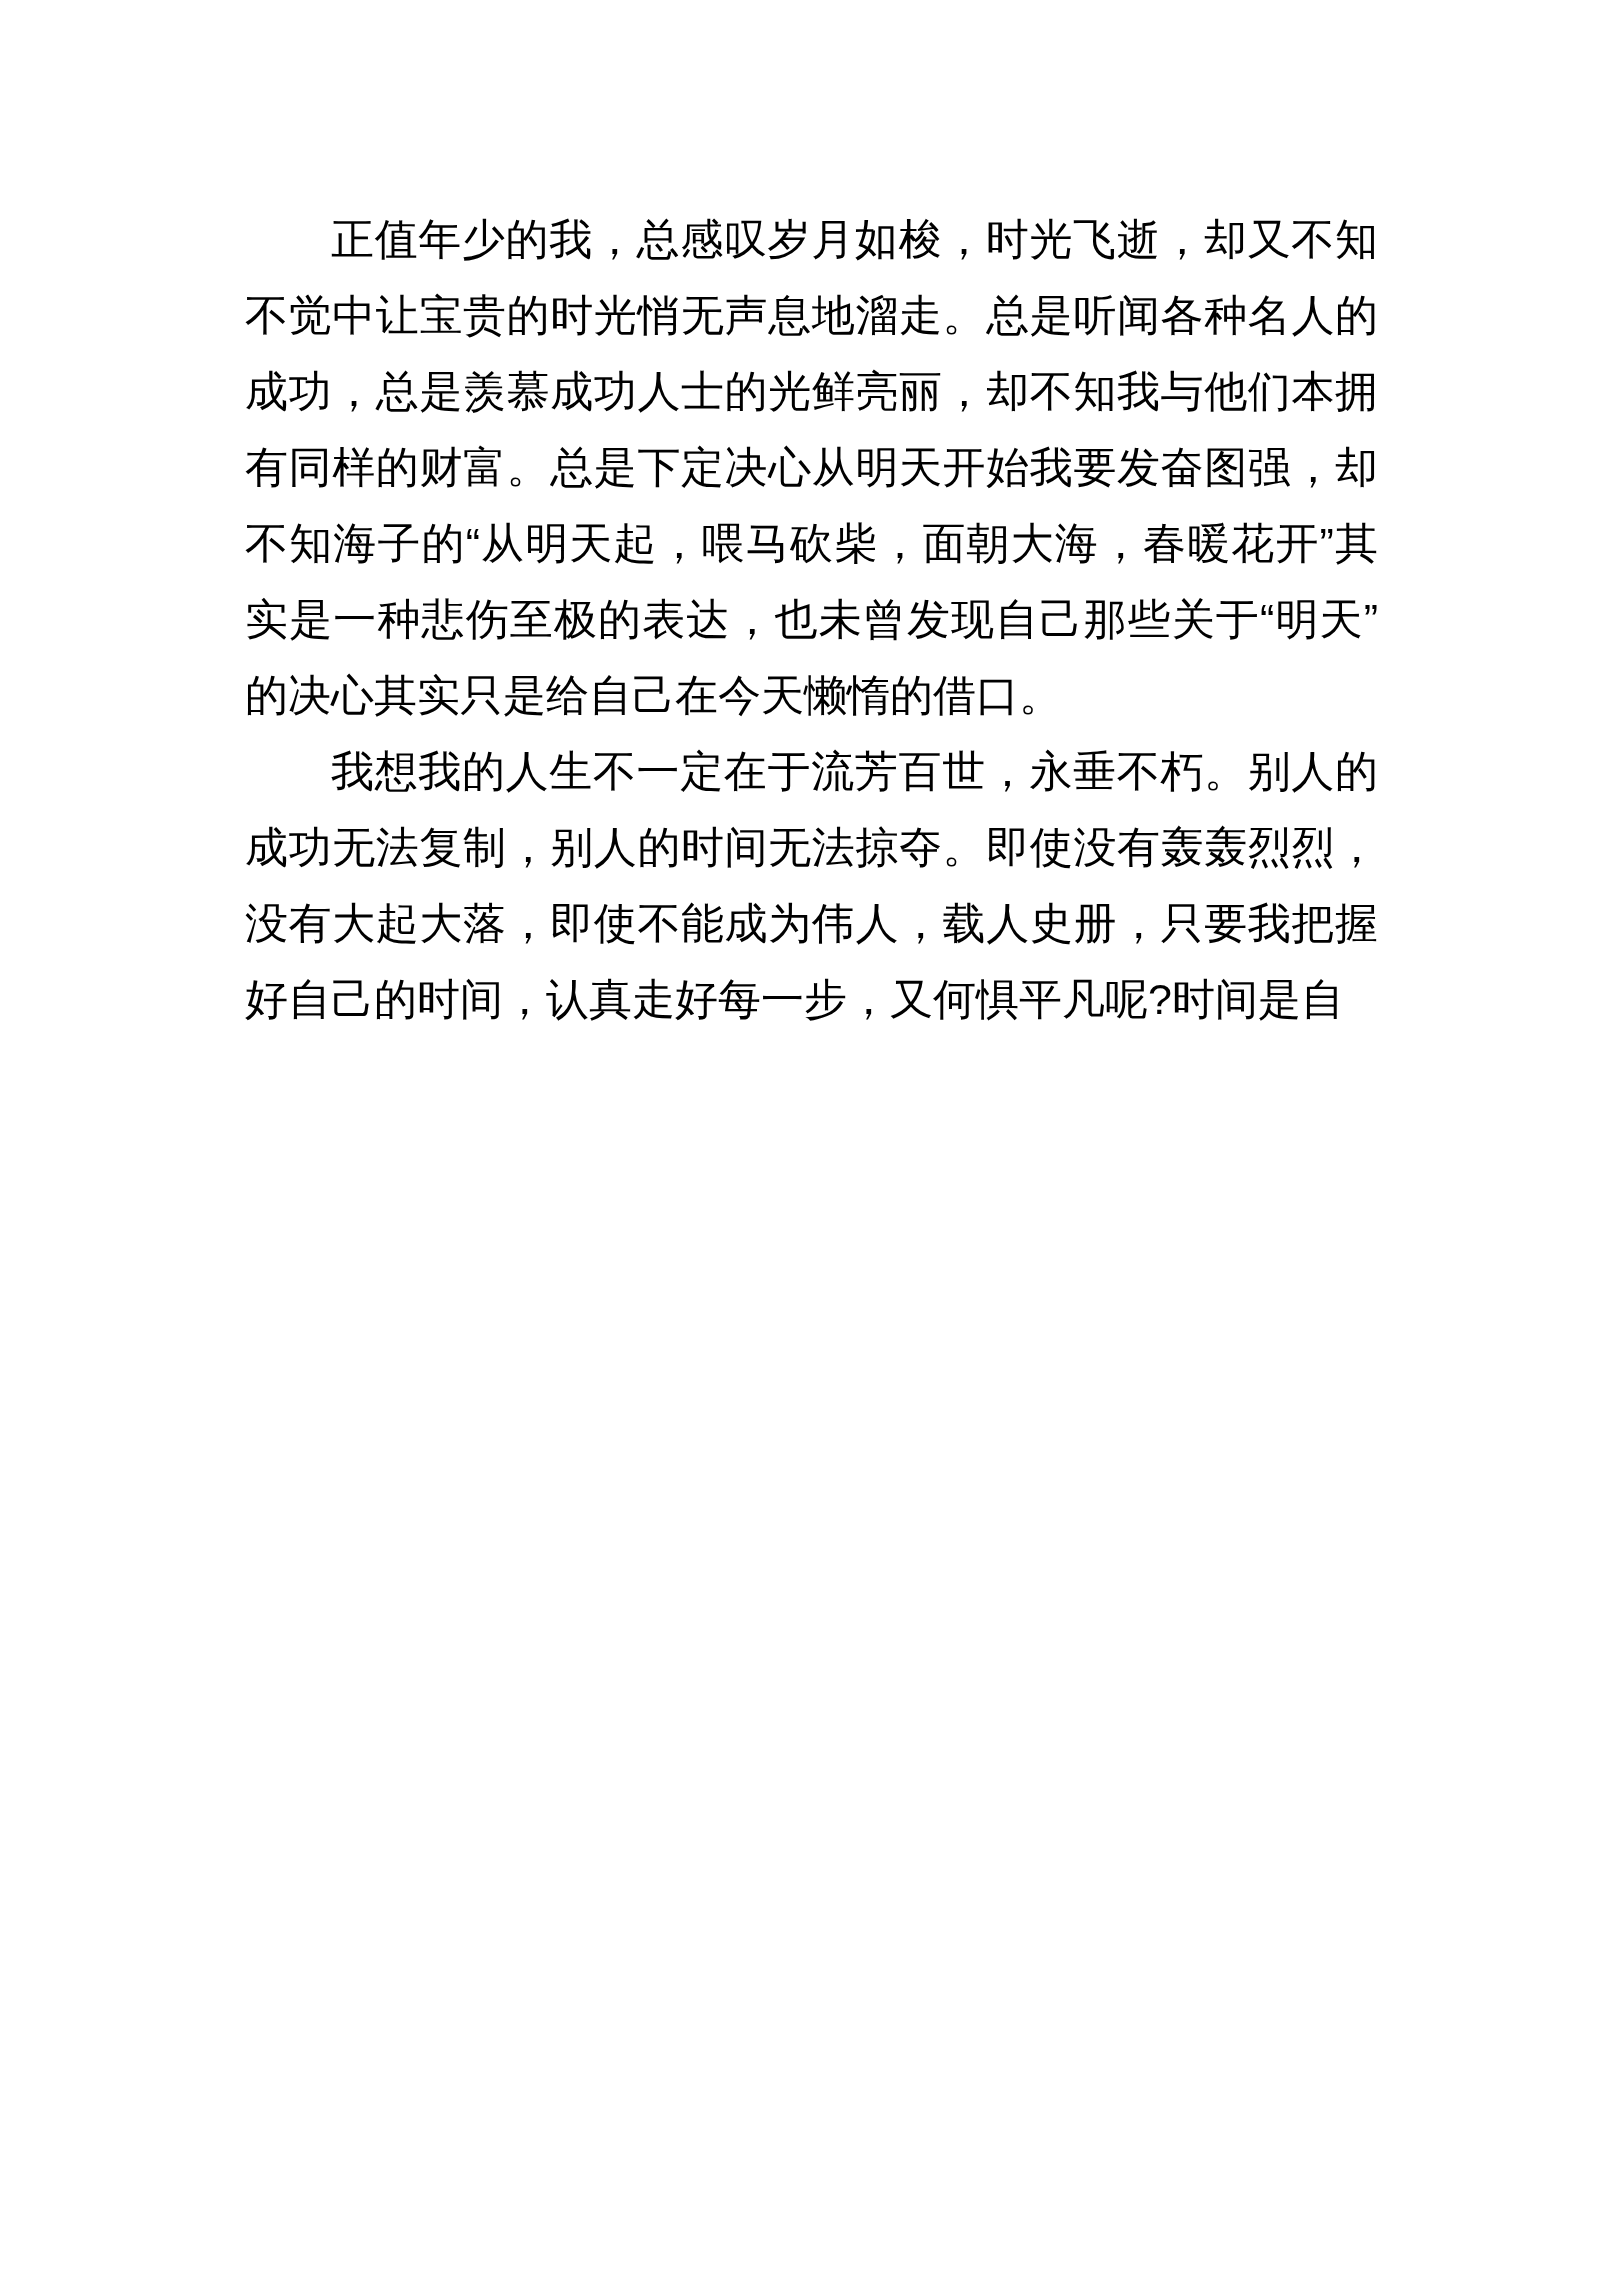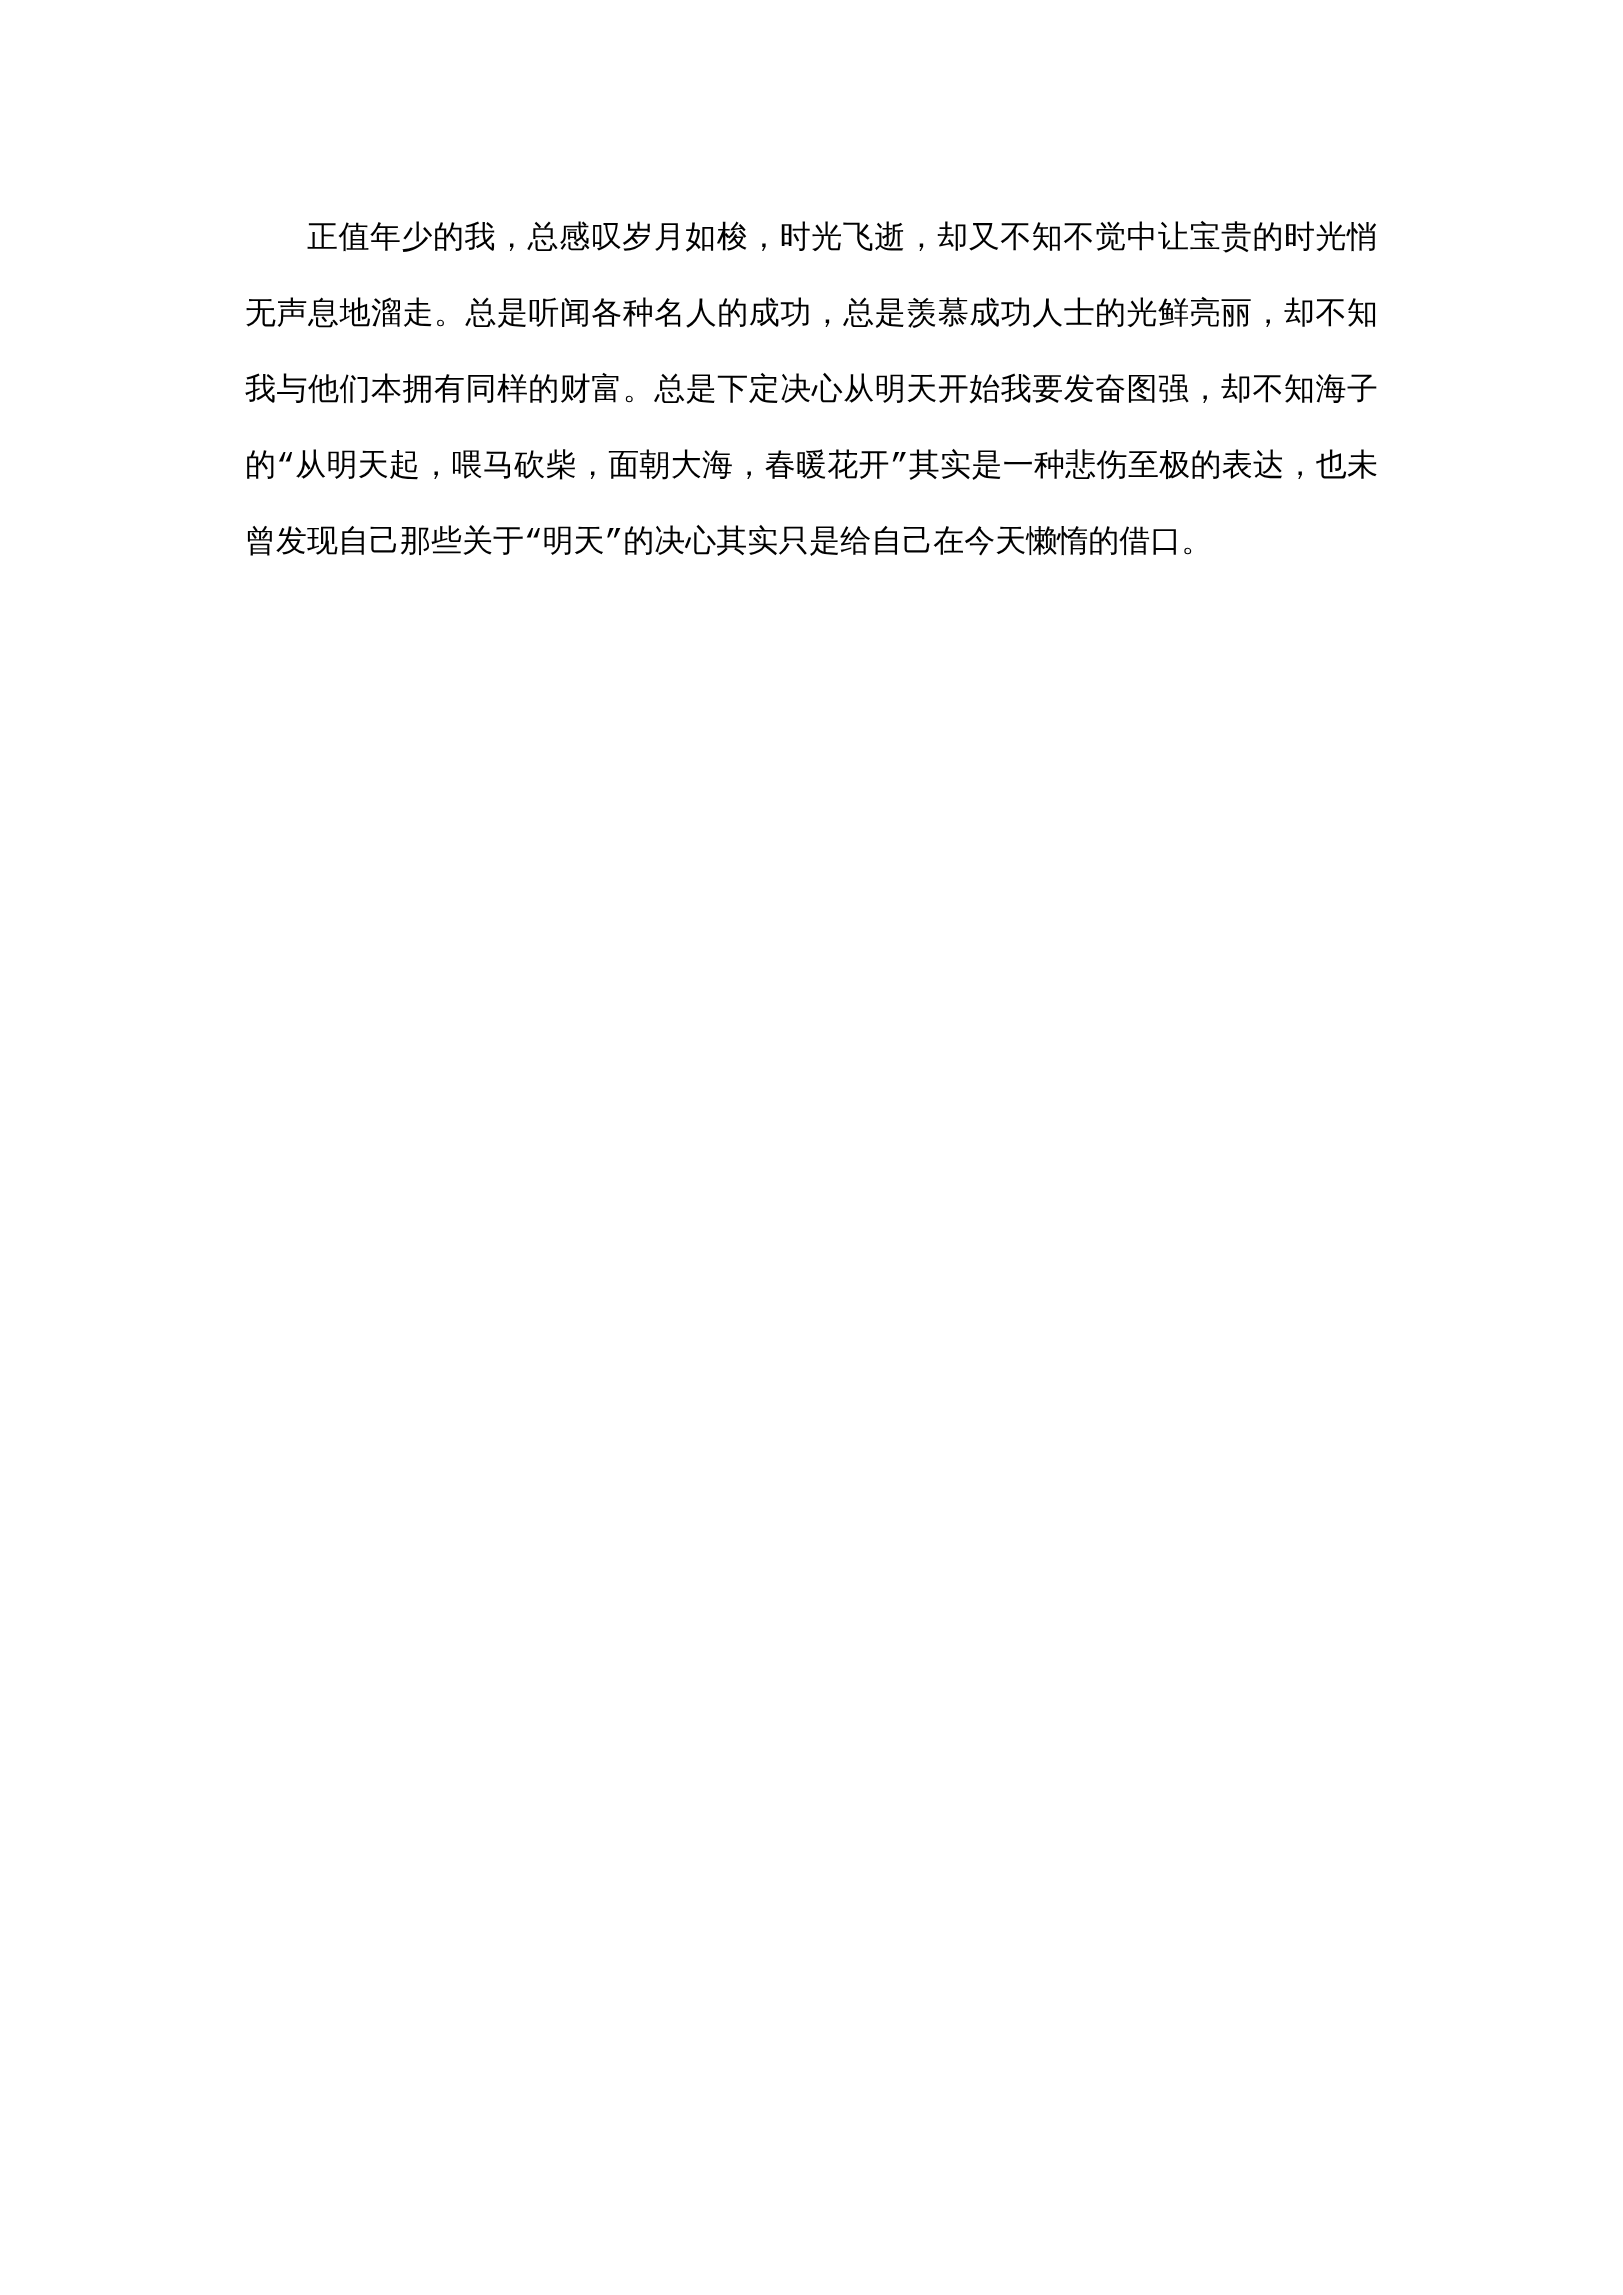--- a/index.html
+++ b/index.html
@@ -13,34 +13,35 @@
     height: 2295px;
     background: #ffffff;
     overflow: hidden;
   }
   .text-block {
     position: absolute;
     left: 245px;
     top: 201px;
     width: 1133px;
     color: #000000;
-    font-family: Liberation Mono, monospace;
-    font-size: 31px;
+    font-family: Liberation Sans, sans-serif;
+    font-size: 43px;
     line-height: 76px;
     text-align: justify;
     letter-spacing: 0;
   }
   .para {
     margin: 0;
     padding: 0;
     text-indent: 2em;
     word-break: break-all;
   }
 </style>
 </head>
 <body>
 
 <div class="page">
   <div class="text-block">
     <p class="para">正值年少的我，总感叹岁月如梭，时光飞逝，却又不知不觉中让宝贵的时光悄无声息地溜走。总是听闻各种名人的成功，总是羡慕成功人士的光鲜亮丽，却不知我与他们本拥有同样的财富。总是下定决心从明天开始我要发奋图强，却不知海子的“从明天起，喂马砍柴，面朝大海，春暖花开”其实是一种悲伤至极的表达，也未曾发现自己那些关于“明天”的决心其实只是给自己在今天懒惰的借口。</p>
+    <p class="para">我想我的人生不一定在于流芳百世，永垂不朽。别人的成功无法复制，别人的时间无法掠夺。即使没有轰轰烈烈，没有大起大落，即使不能成为伟人，载人史册，只要我把握好自己的时间，认真走好每一步，又何惧平凡呢?时间是自</p>
   </div>
 </div>
 
 
 </body></html>

